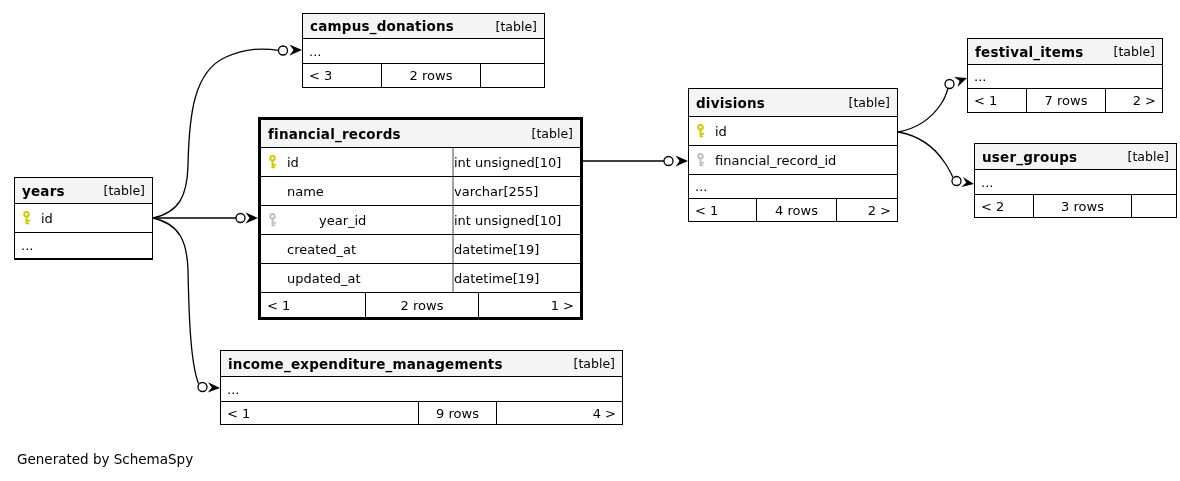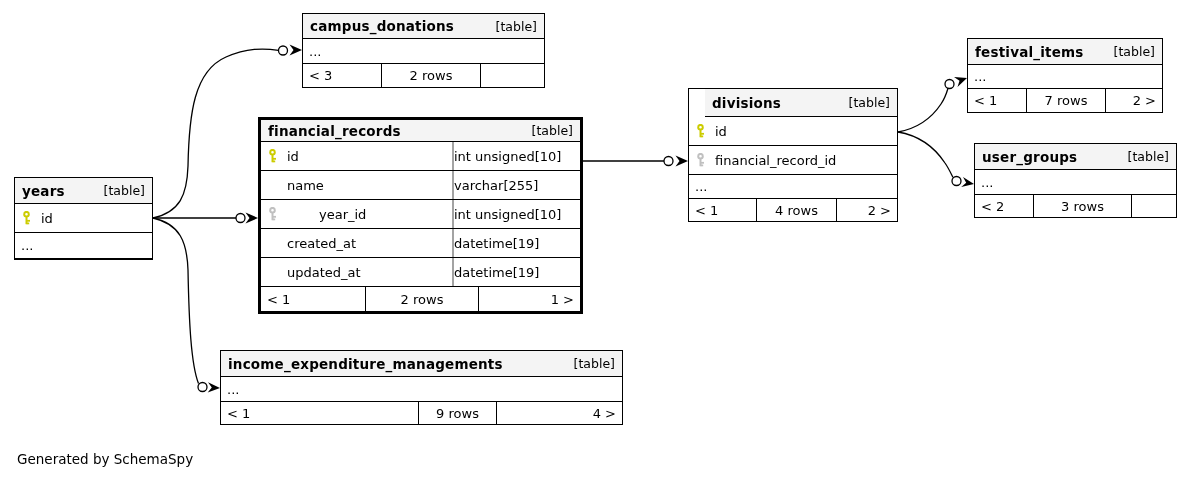--- a/index.html
+++ b/index.html
@@ -82,21 +82,21 @@
       <span>...</span>
     </div>
     <div class="foot" style="height:23px;">
       <span class="fc l" style="width:78px;">&lt; 3</span>
       <span class="fc c">2 rows</span>
       <span class="fc r" style="width:63px;"></span>
     </div>
   </div>
 
   <div class="tbl em" style="left:258px;top:117px;width:325px;">
-    <div class="hdr" style="height:22px;">
+    <div class="hdr" style="height:28px;">
       <span class="tname">financial_records</span>
       <span class="ttag">[table]</span>
     </div>
     <div class="row" style="height:29px;">
       <span class="keyslot">
         <svg class="key" width="12" height="14" viewBox="0 0 12 14">
           <circle cx="4.5" cy="3.2" r="2.3" fill="none" stroke="#cccc00" stroke-width="2"></circle>
           <line x1="4.5" y1="5.5" x2="4.5" y2="13.2" stroke="#cccc00" stroke-width="2"></line>
           <line x1="4.5" y1="9.8" x2="8" y2="9.8" stroke="#cccc00" stroke-width="1.8"></line>
           <line x1="4.5" y1="12.4" x2="7.2" y2="12.4" stroke="#cccc00" stroke-width="1.8"></line>
@@ -133,21 +133,21 @@
       <span class="ctype" style="width:128px;">datetime[19]</span>
     </div>
     <div class="foot" style="height:24px;">
       <span class="fc l" style="width:104px;">&lt; 1</span>
       <span class="fc c">2 rows</span>
       <span class="fc r" style="width:101px;">1 &gt;</span>
     </div>
   </div>
 
   <div class="tbl" style="left:688px;top:88px;width:210px;">
-    <div class="hdr" style="height:28px;margin-left:16px;">
+    <div class="hdr" style="height:28px;">
       <span class="tname">divisions</span>
       <span class="ttag">[table]</span>
     </div>
     <div class="row" style="height:29px;">
       <span class="keyslot">
         <svg class="key" width="12" height="14" viewBox="0 0 12 14">
           <circle cx="4.5" cy="3.2" r="2.3" fill="none" stroke="#cccc00" stroke-width="2"></circle>
           <line x1="4.5" y1="5.5" x2="4.5" y2="13.2" stroke="#cccc00" stroke-width="2"></line>
           <line x1="4.5" y1="9.8" x2="8" y2="9.8" stroke="#cccc00" stroke-width="1.8"></line>
           <line x1="4.5" y1="12.4" x2="7.2" y2="12.4" stroke="#cccc00" stroke-width="1.8"></line>

